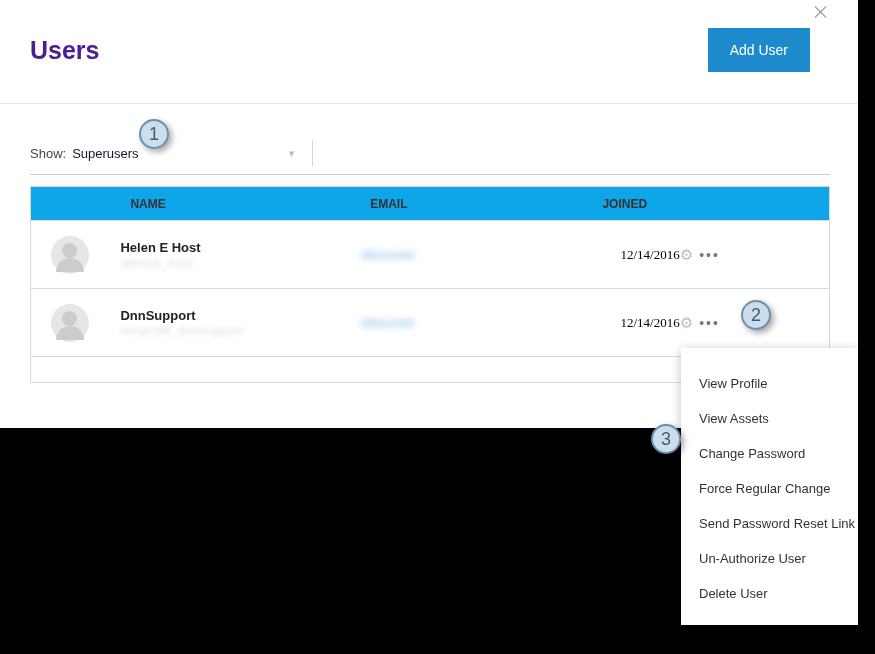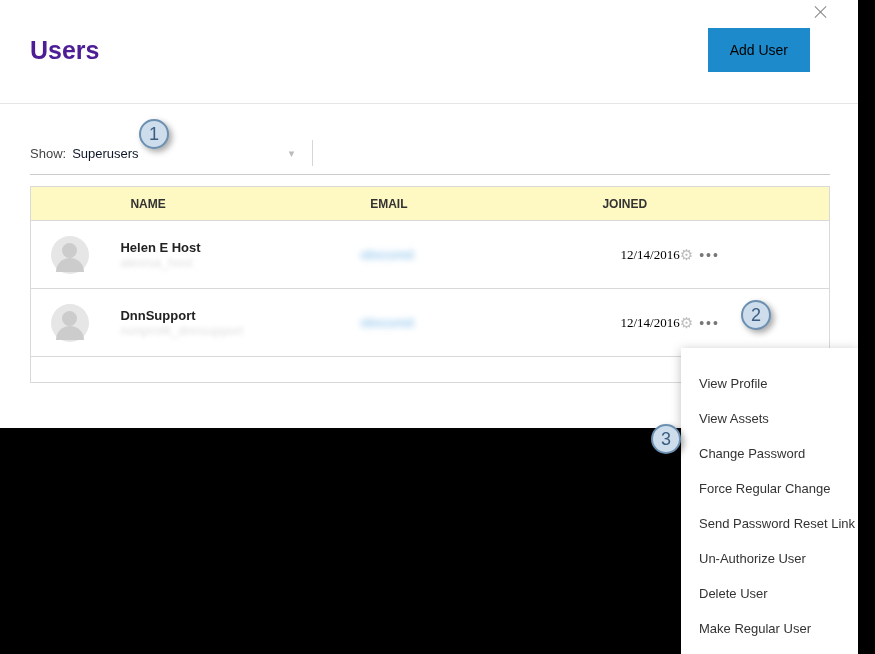--- a/index.html
+++ b/index.html
@@ -3,38 +3,38 @@
 <meta charset="utf-8">
 <style>
   * { box-sizing: border-box; margin:0; padding:0; }
   body { font-family: Arial, Helvetica, sans-serif; background:#fff; width:875px; height:654px; position:relative; overflow:hidden; }
   .panel { position:absolute; left:0; top:0; width:858px; height:654px; background:#fff; }
   .black-bg { position:absolute; left:0; top:428px; width:858px; height:226px; background:#000; }
   .sidebar-dark { position:absolute; right:0; top:0; width:17px; height:654px; background:#000; }
 
   .header { position:absolute; left:30px; top:36px; }
   .page-title { font-size:25px; font-weight:700; color:#4c1d95; }
-  .add-user-btn { position:absolute; right:48px; top:28px; background:#1d8bcb; color:#000000; border:none; padding:14px 22px; font-size:14px; cursor:pointer; }
+  .add-user-btn { position:absolute; right:48px; top:28px; background:#1d8bcb; color:#ffffff; border:none; padding:14px 22px; font-size:14px; cursor:pointer; }
   .close-x { position:absolute; right:30px; top:6px; width:14px; height:14px; cursor:pointer; }
   .close-x::before, .close-x::after { content:''; position:absolute; left:6px; top:-2px; width:1px; height:16px; background:#888; }
   .close-x::before { transform:rotate(45deg); }
   .close-x::after { transform:rotate(-45deg); }
 
   .hr-top { position:absolute; left:0; top:103px; width:858px; height:1px; background:#e5e5e5; }
 
   .filter-row { position:absolute; left:30px; top:140px; font-size:13px; color:#444; display:flex; align-items:center;text-align:right; }
   .filter-label { margin-right:6px; }
   .filter-value { color:#0f172a; }
   .filter-caret { margin-left:150px; color:#bbb; font-size:11px; }
   .filter-sep { margin-left:18px; width:1px; height:26px; background:#d6d6d6; display:inline-block; vertical-align:middle; }
 
   .hr-below-filter { position:absolute; left:30px; top:174px; width:800px; height:1px; background:#ccc; }
 
   .table { position:absolute; left:30px; top:186px; width:800px; border:1px solid #d9d9d9; border-collapse:collapse; }
-  .thead-row { height:34px; background:#fef9c3; border-bottom:1px solid #d9d9d9; font-size:12px; font-weight:700; color:#333; }
+  .thead-row { height:34px; background:#0ea5e9; border-bottom:1px solid #d9d9d9; font-size:12px; font-weight:700; color:#333; }
   .thead-row td { padding-left:10px; }
   .col-avatar { width:90px; }
   .col-name { width:240px; }
   .col-email { width:200px; }
   .col-joined { width:120px; text-align:center; }
   .col-actions { width:150px; }
 
   .trow { height:68px; border-bottom:1px solid #d9d9d9; font-size:13px;padding-left:40px; }
   .ftrow { height:26px; }
   .avatar { width:38px; height:38px; border-radius:50%; background:#e6e6e6; margin-left:20px; position:relative; }
@@ -137,20 +137,19 @@
 <div class="sidebar-dark"></div>
 
 <div class="context-menu">
   <div class="item">View Profile</div>
   <div class="item">View Assets</div>
   <div class="item">Change Password</div>
   <div class="item">Force Regular Change</div>
   <div class="item">Send Password Reset Link</div>
   <div class="item">Un-Authorize User</div>
   <div class="item">Delete User</div>
-  <div class="item">Make Regular User</div>
 </div>
 
 <div class="pw-group-outline"></div>
 
 <div class="callout c1">1</div>
 <div class="callout c2">2</div>
 <div class="callout c3">3</div>
 
 </body></html>

